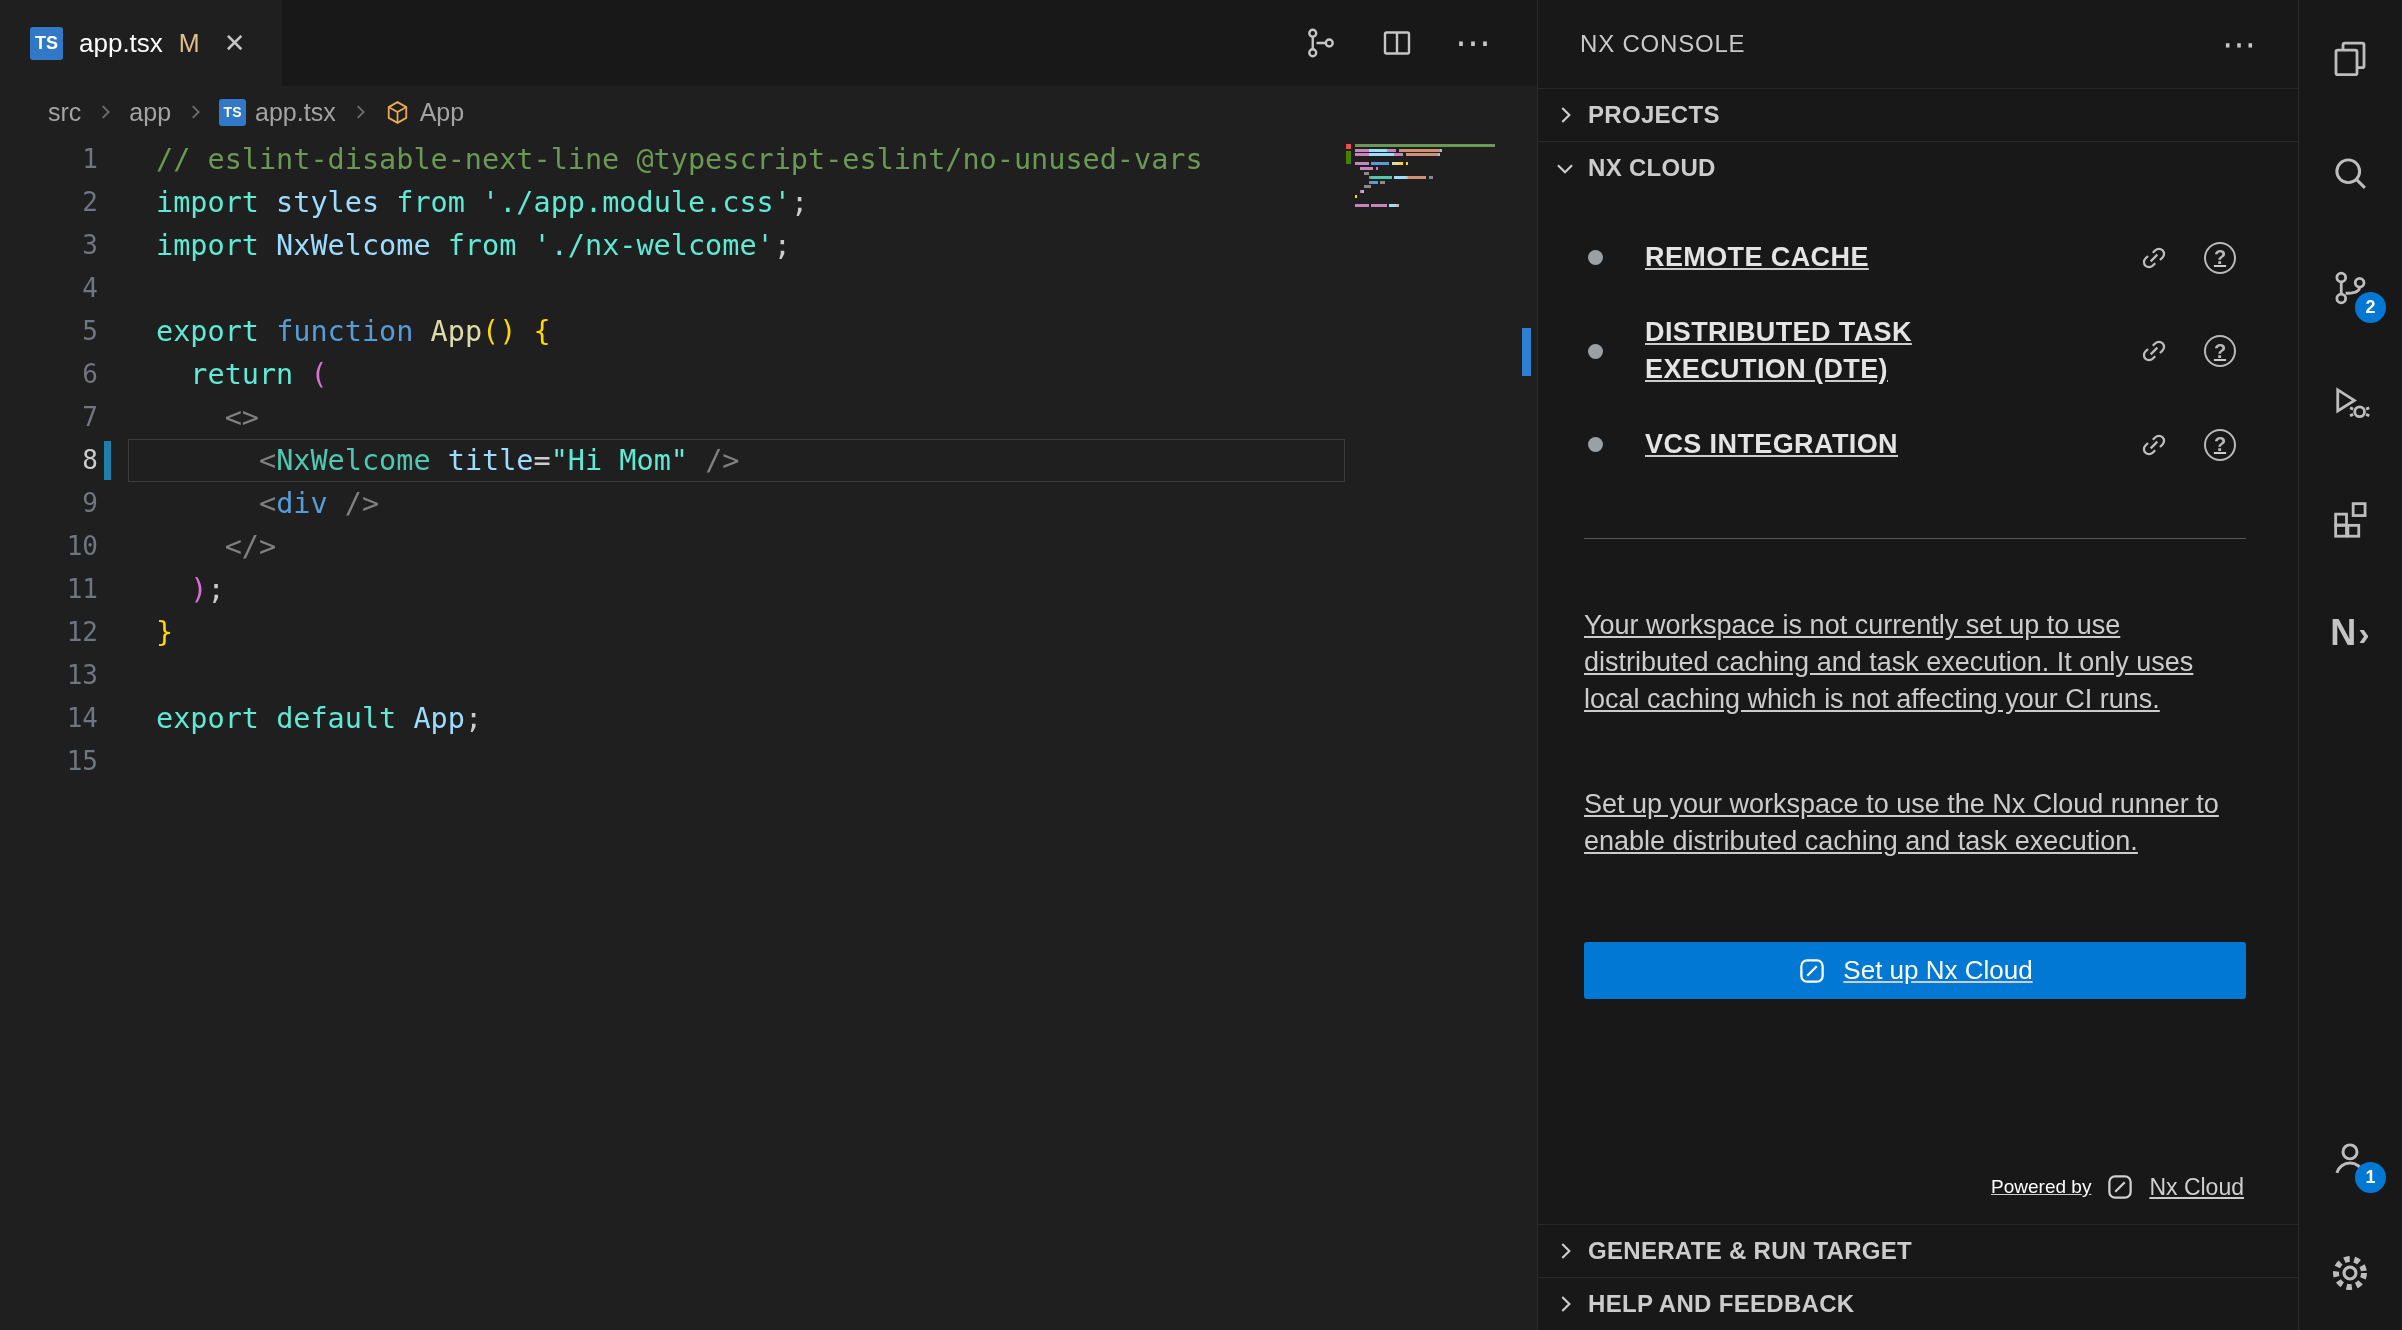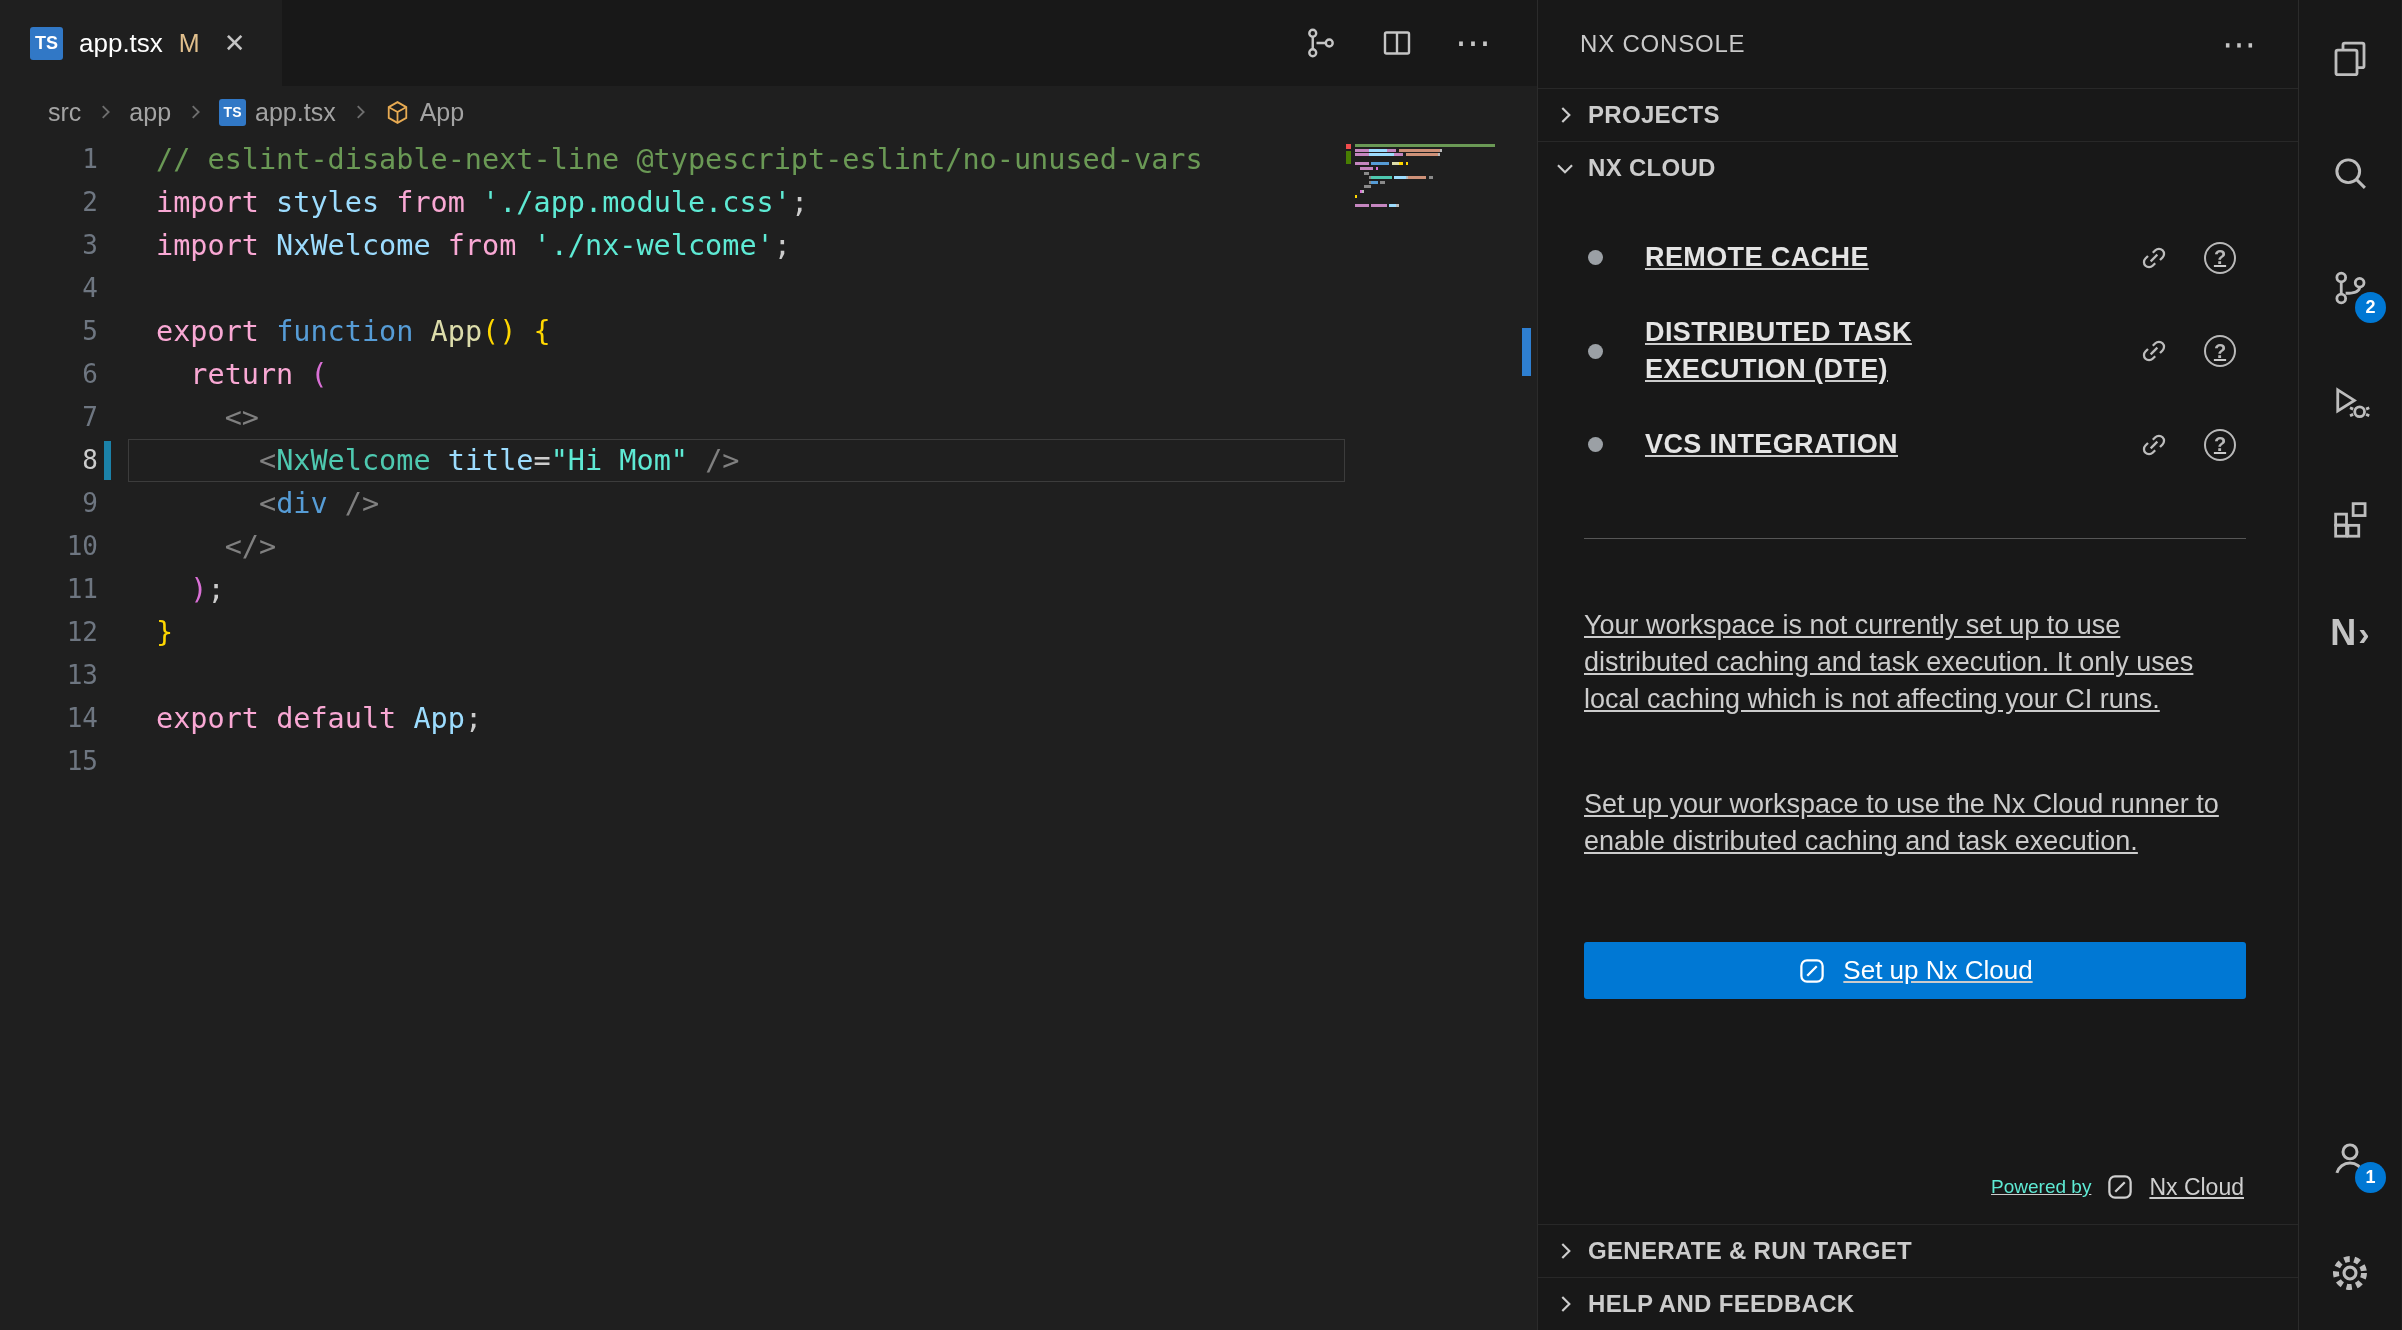--- a/index.html
+++ b/index.html
@@ -32,21 +32,21 @@
   .code-line { display:flex; height:43px; position:relative;
                font-family:"DejaVu Sans Mono", monospace; font-size:28.5px; line-height:43px; }
   .line-number { width:98px; flex:none; text-align:right; color:#6e7681; font-size:26px; }
   .line-text { padding-left:58px; white-space:pre; }
   .code-line.active .line-number { color:#cccccc; }
   .code-line.active::after { content:''; position:absolute; left:128px; right:192px; top:0; bottom:0;
                border:1px solid rgba(255,255,255,0.13); pointer-events:none; }
   .code-line.modified::before { content:''; position:absolute; left:104px; width:7px; top:2px; bottom:2px;
                background:#1b81a8; }
 
-  .tok-comment{color:#6a9955} .tok-kw{color:#f9a8d4} .tok-kw2{color:#569cd6}
+  .tok-comment{color:#6a9955} .tok-kw{color:#5eead4} .tok-kw2{color:#569cd6}
   .tok-var{color:#9cdcfe} .tok-str{color:#5eead4} .tok-fn{color:#dcdcaa}
   .tok-comp{color:#4ec9b0} .tok-punct{color:#808080} .tok-plain{color:#cccccc}
   .tok-b1{color:#ffd700} .tok-b2{color:#da70d6}
 
   .minimap { position:absolute; top:6px; right:30px; width:152px; }
   .mini-line { height:3px; margin-bottom:1.6px; display:flex; }
   .mini-seg { height:3px; flex:none; }
   .c-comment{background:#6a9955} .c-kw{background:#c586c0} .c-kw2{background:#569cd6}
   .c-var{background:#9cdcfe} .c-str{background:#ce9178} .c-fn{background:#dcdcaa}
   .c-comp{background:#4ec9b0} .c-punct{background:#8a8a8a} .c-plain{background:#bbbbbb}
@@ -82,21 +82,21 @@
   .cloud-divider { border-top:1px solid #565656; margin:56px 52px 0 46px; }
   .cloud-desc { margin:68px 52px 0 46px; font-size:27px; line-height:37px; color:#cccccc; }
   .cloud-desc.second { }
   .setup-btn { margin:82px 52px 0 46px; height:57px; flex:none; background:#0078d4; border:none; border-radius:3px;
                color:#ffffff; font-size:26px; font-family:inherit; display:flex; align-items:center;
                justify-content:center; gap:16px; cursor:pointer; }
   .setup-btn svg { width:30px; height:30px; }
 
   .powered { margin-top:auto; display:flex; align-items:center; justify-content:flex-end; gap:14px;
              padding:0 54px 22px 0; }
-  .powered-label { font-size:19px; color:#5eead4;text-align:center; }
+  .powered-label { font-size:19px; color:#ffffff;text-align:center; }
   .powered svg { width:30px; height:30px; color:#d0d0d0; }
   .powered-brand { font-size:23px; color:#cfcfcf; }
 
   
   .activity-bar { width:103px; flex:none; background:#181818; border-left:1px solid #2b2b2b;
                   display:flex; flex-direction:column; }
   .activity-item { height:115px; flex:none; display:flex; align-items:center; justify-content:center;
                    position:relative; cursor:pointer; color:#bdbdbd; }
   .activity-item svg { width:42px; height:42px; }
   .activity-spacer { flex:1; }

